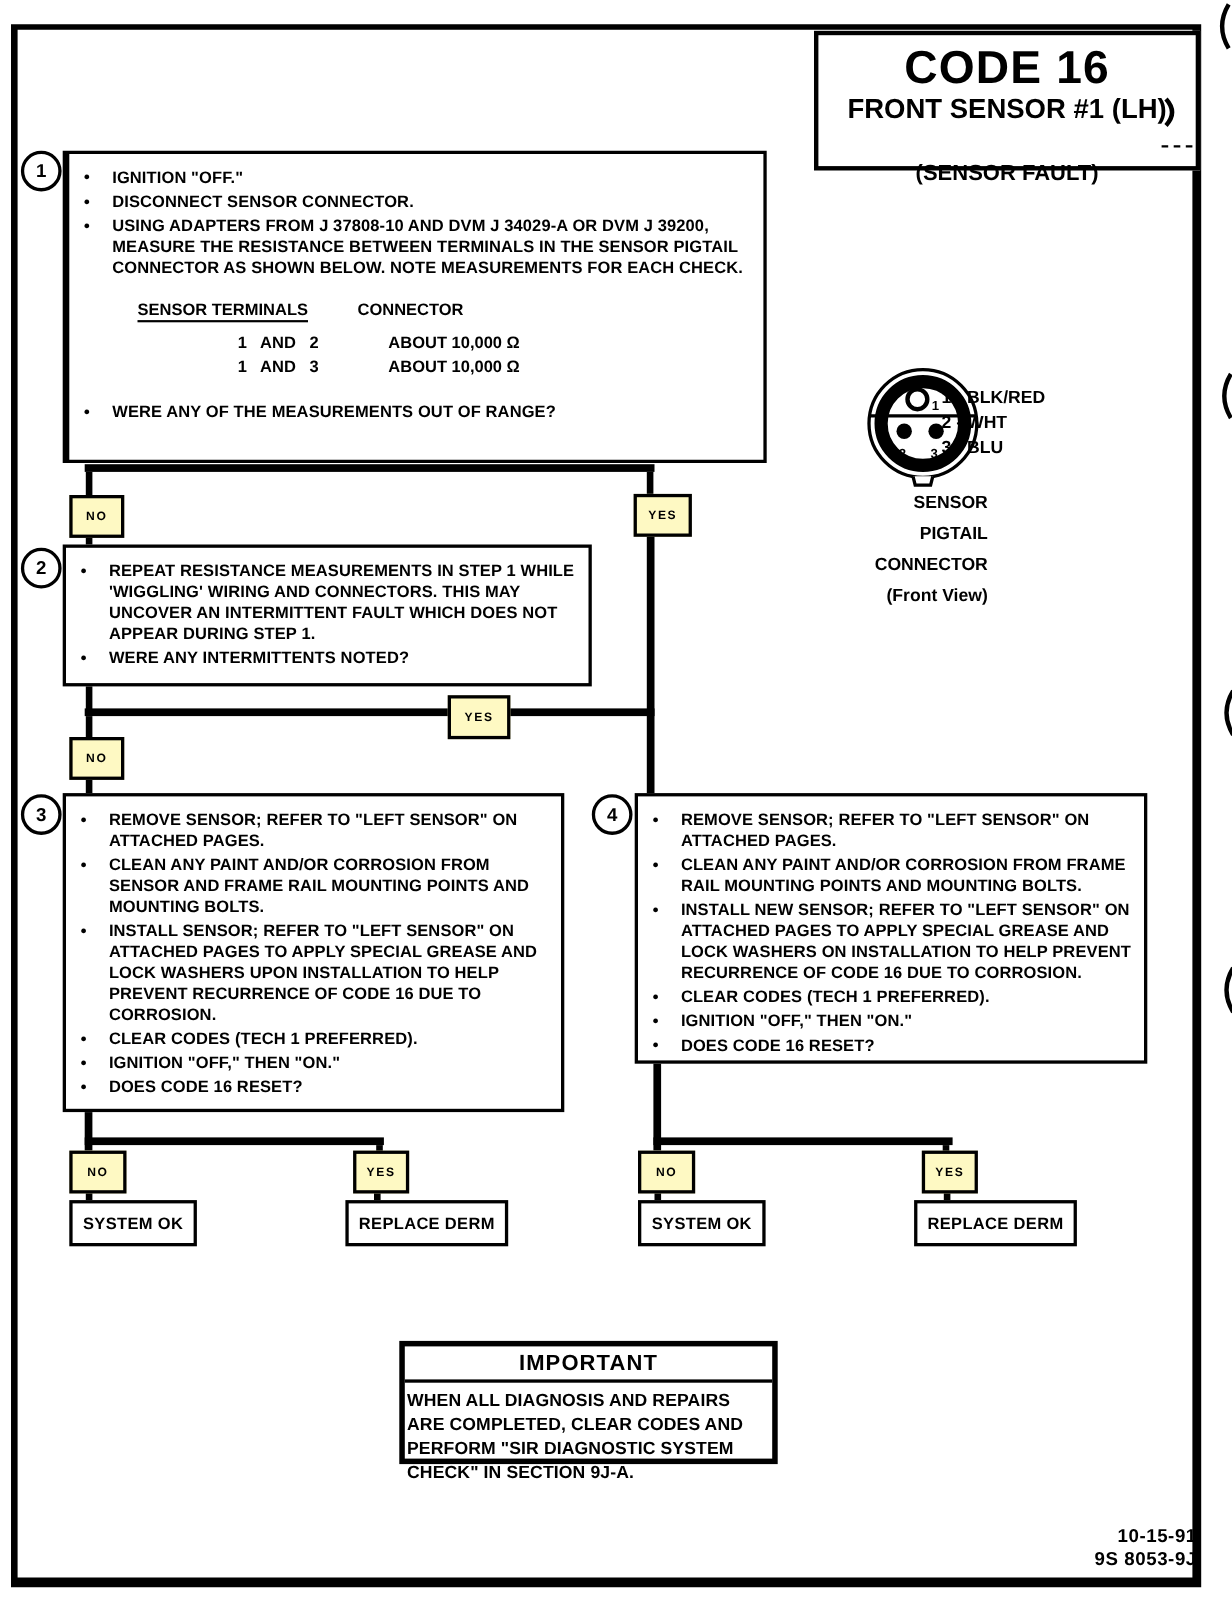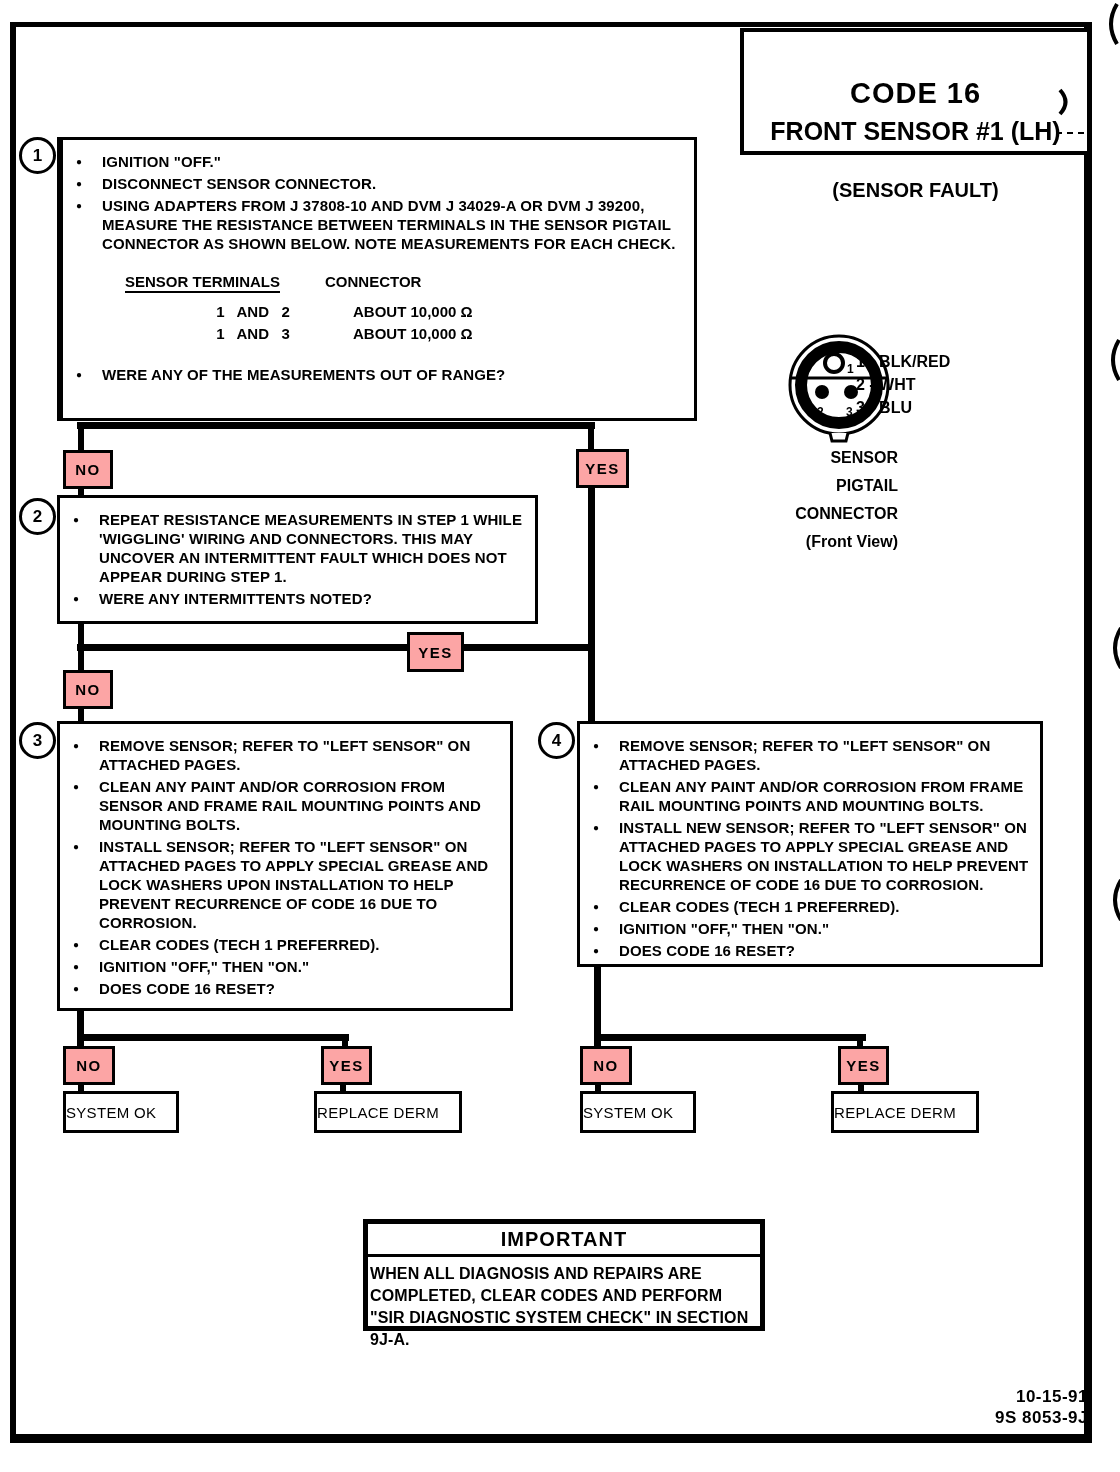--- a/index.html
+++ b/index.html
@@ -11,21 +11,21 @@
   .abs{position:absolute;box-sizing:border-box;}
   .page-frame{
     left:10px;top:22px;width:1082px;height:1421px;
     border-style:solid;border-color:#000;border-width:5px 8px 9px 6px;
     background:transparent;
   }
   .title-box{
     left:740px;top:28px;width:351px;height:127px;border:4px solid #000;
     background:#fff;text-align:center;padding-top:6px;
   }
-  .title-code{font-size:29px;font-weight:bold;line-height:46px;letter-spacing:1px;margin-top:32px;}
+  .title-code{font-size:42px;font-weight:bold;line-height:46px;letter-spacing:1px;}
   .title-sub{font-size:25px;font-weight:bold;line-height:30px;}
   .title-subsub{font-size:20px;font-weight:bold;line-height:24px;margin-top:32px;}
 
   .step-box{border:3px solid #000;background:#fff;padding:12px 10px 8px 10px;}
   .step-box.first{border-left-width:6px;padding:12px 14px 10px 10px;}
   .num-circle{
     width:37px;height:37px;border:3px solid #000;border-radius:50%;background:#fff;
     display:flex;align-items:center;justify-content:center;
     font-size:17px;font-weight:bold;z-index:3;
   }
@@ -38,31 +38,31 @@
   .meas-row{display:flex;line-height:22px;}
   .meas-c1{width:200px;white-space:pre;}
   .meas-c2{white-space:pre;}
   .meas-head .u{border-bottom:2px solid #000;padding-bottom:1px;}
   .meas-data .meas-c1{padding-left:28px;text-align:center;}
   .meas-gap{height:8px;}
   .q-bullet{margin-top:20px;}
 
   .line{position:absolute;background:#000;}
   .label-box{
-    position:absolute;border:3px solid #000;background:#fca5a5;z-index:2;
+    position:absolute;border:3px solid #000;background:#fef9c3;z-index:2;
     display:flex;align-items:center;justify-content:center;
-    font-size:15px;font-weight:bold;letter-spacing:1.5px;
+    font-size:11px;font-weight:bold;letter-spacing:1.5px;
   }
   .outcome-box{
     position:absolute;border:3px solid #000;background:#fff;z-index:2;
-    display:flex;align-items:center;
-    font-size:15px;font-weight:normal;letter-spacing:0.3px;
+    display:flex;align-items:center;justify-content:center;
+    font-size:15px;font-weight:bold;letter-spacing:0.3px;
   }
   .important-box{
-    left:363px;top:1219px;width:402px;height:112px;border:5px solid #000;background:#fff;
+    left:363px;top:1219px;width:344px;height:112px;border:5px solid #000;background:#fff;
   }
   .important-title{
     text-align:center;font-size:20px;font-weight:bold;letter-spacing:1px;
     padding:4px 0 3px 0;border-bottom:3px solid #000;
   }
   .important-body{
     padding:6px 2px;font-size:16px;font-weight:bold;line-height:22px;letter-spacing:0.1px;
   }
   .footer{
     left:930px;top:1386px;width:158px;text-align:right;

